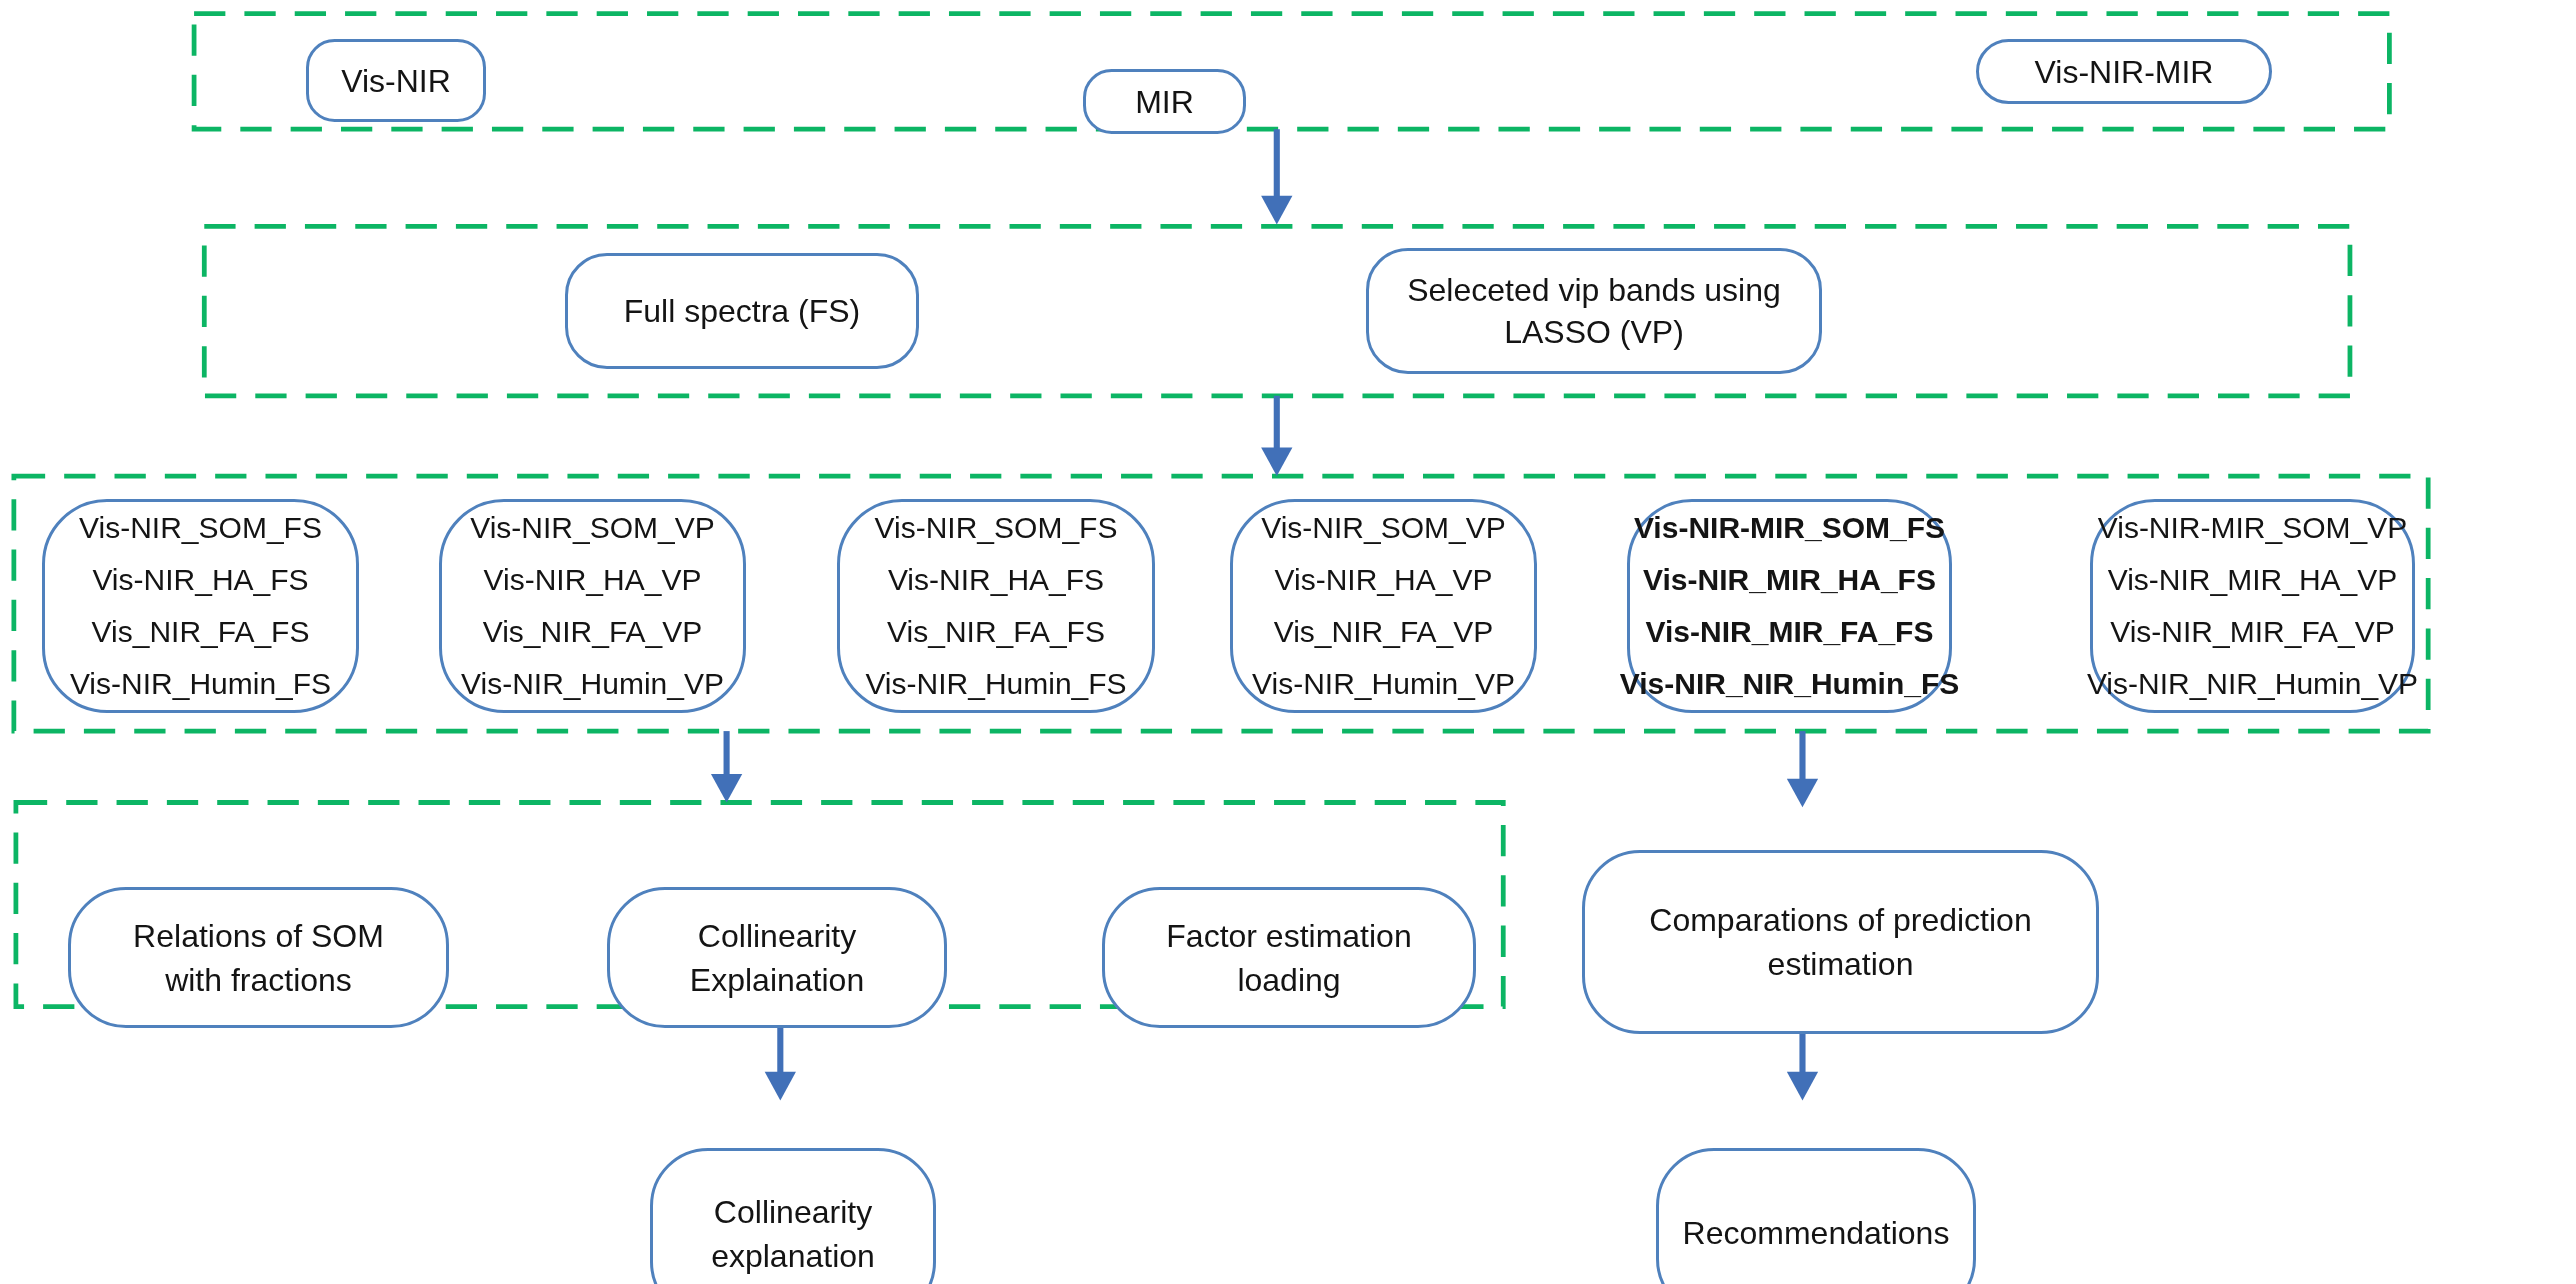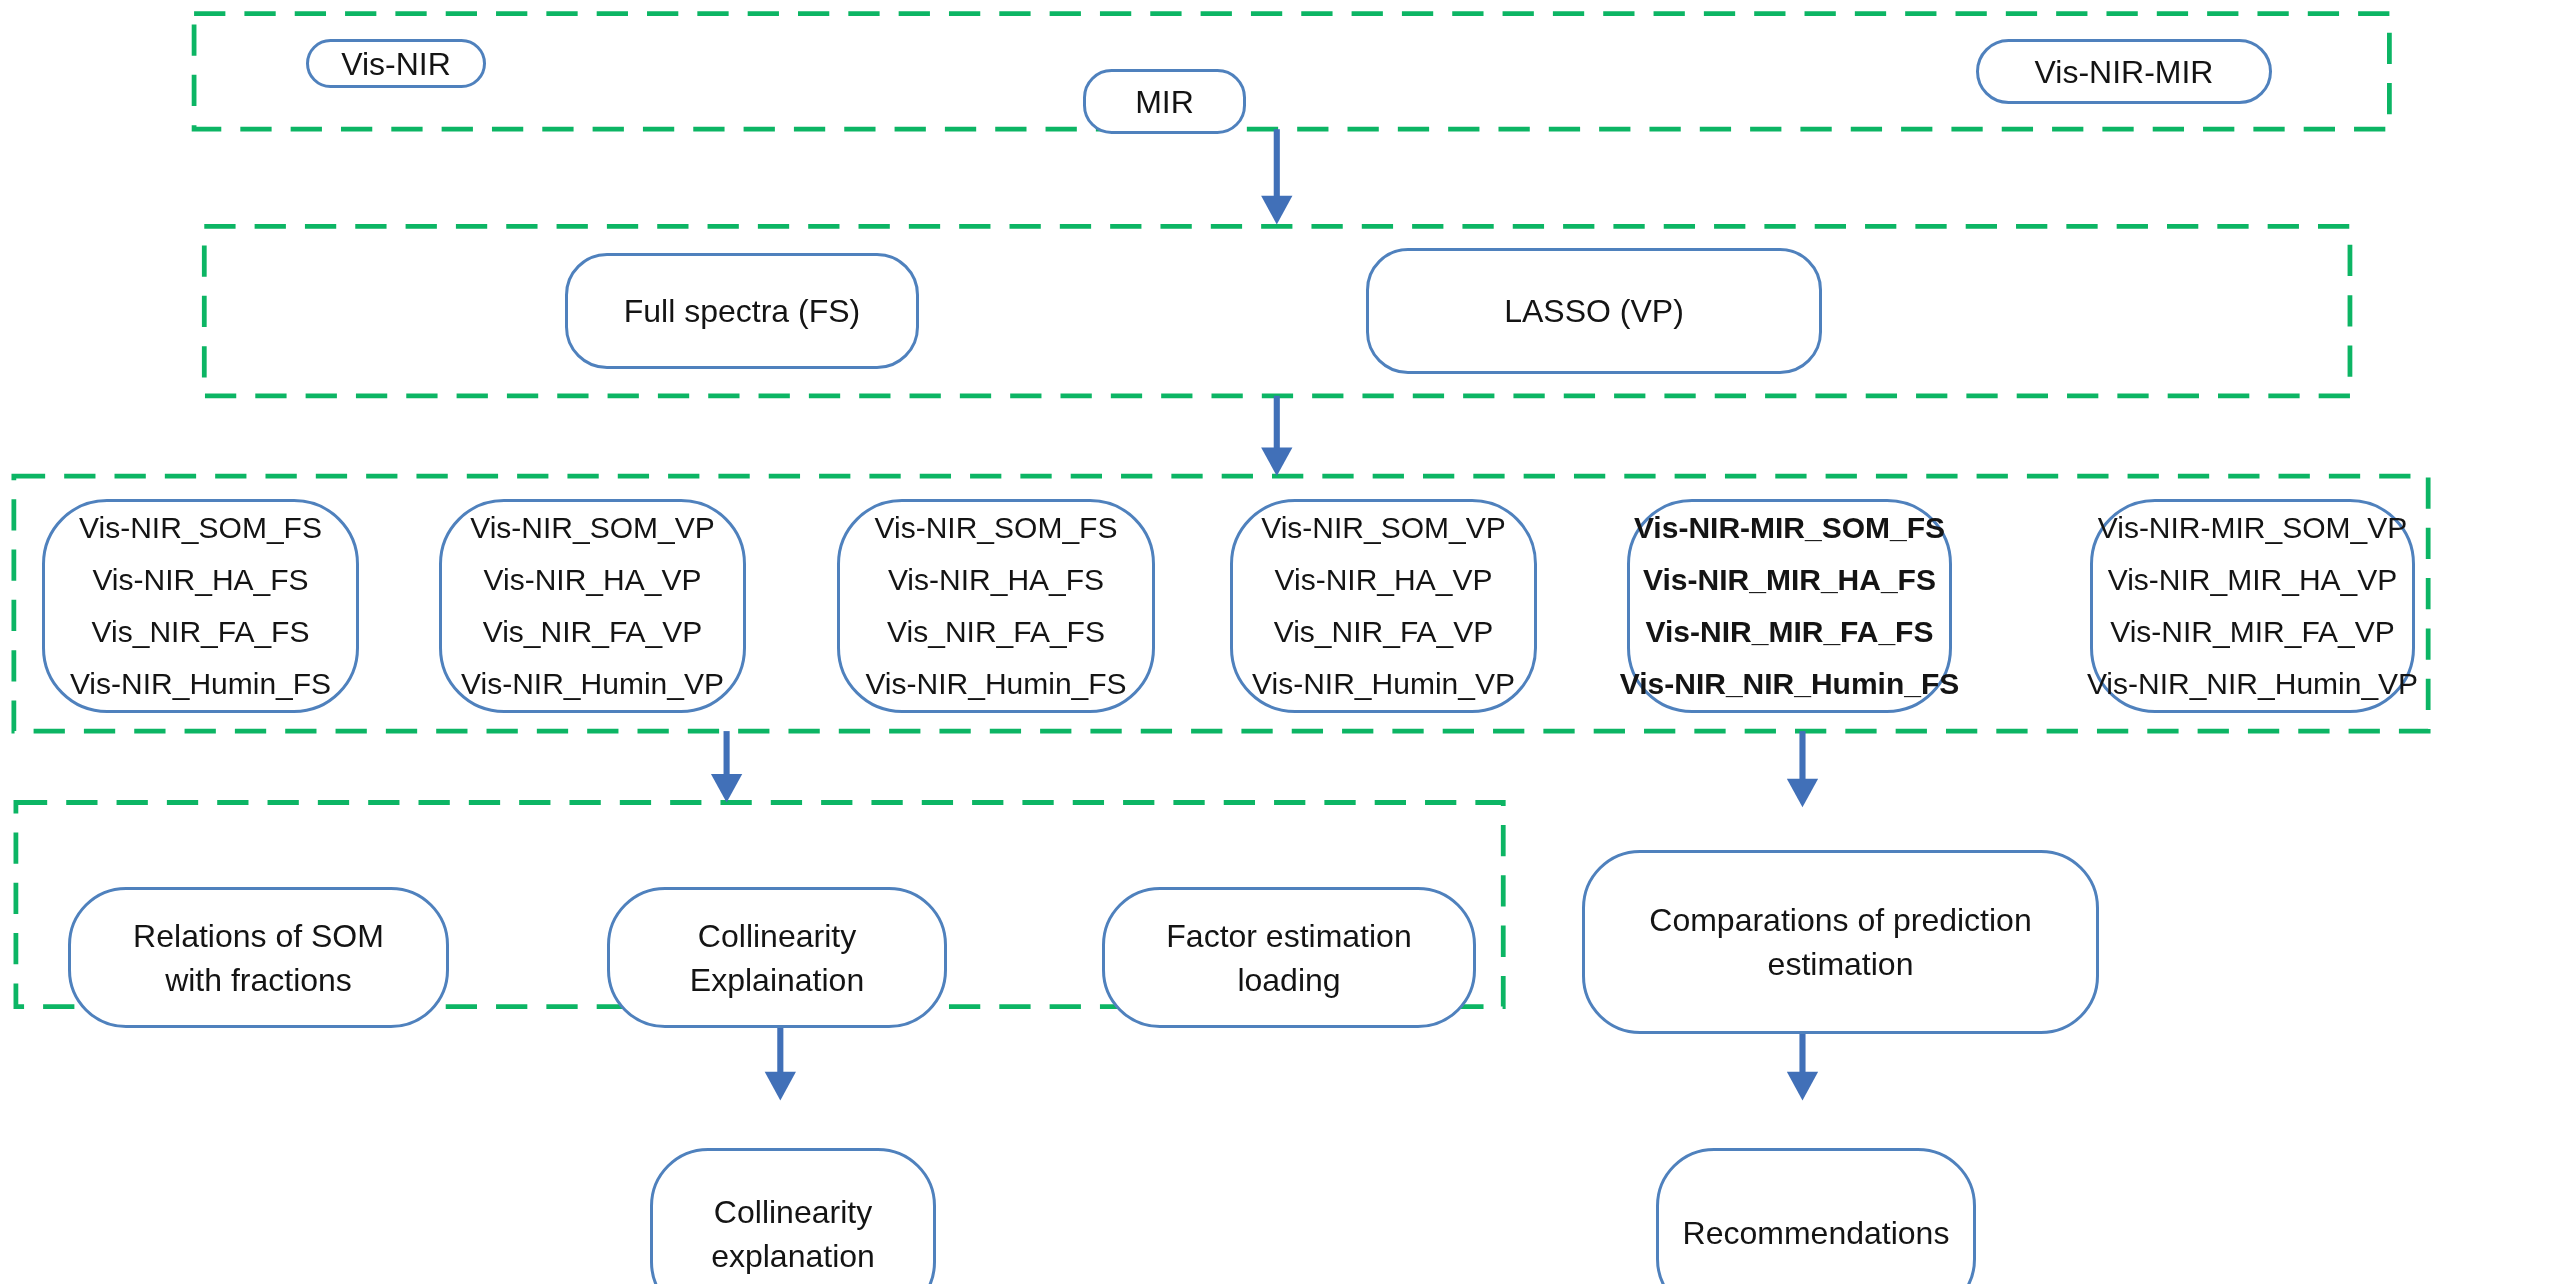--- a/index.html
+++ b/index.html
@@ -71,34 +71,35 @@
         <line x1="1147" y1="1480" x2="1147" y2="1580"></line>
         <path d="M1124 1576 L1170 1576 L1147 1618 Z" stroke="none"></path>
       </g>
       <g>
         <line x1="2650" y1="1457" x2="2650" y2="1580"></line>
         <path d="M2627 1576 L2673 1576 L2650 1618 Z" stroke="none"></path>
       </g>
     </g>
   </svg>
 
-  <div class="node fs47" style="left:306px; top:39px; width:180px; height:49px; border-radius:28.6px;">
+  <div class="node fs47" style="left:306px; top:39px; width:180px; height:83px; border-radius:28.6px;">
     <span class="ln">Vis-NIR</span>
   </div>
   <div class="node fs47" style="left:1083px; top:39px; width:163px; height:65px; border-radius:28.6px;margin-top:30px;">
     <span class="ln">MIR</span>
   </div>
   <div class="node fs47" style="left:1976px; top:39px; width:296px; height:65px; border-radius:33px;">
     <span class="ln">Vis-NIR-MIR</span>
   </div>
 
   <div class="node fs47" style="left:565px; top:253px; width:354px; height:116px; border-radius:42px;">
     <span class="ln">Full spectra (FS)</span>
   </div>
   <div class="node fs47" style="left:1366px; top:248px; width:456px; height:126px; border-radius:42px;">
+    <span class="ln">Seleceted vip bands using</span>
     <span class="ln">LASSO (VP)</span>
   </div>
 
   <div class="node fs44" style="left:42px; top:499px; width:317px; height:214px; border-radius:65px;">
     <span class="ln">Vis-NIR_SOM_FS</span>
     <span class="ln">Vis-NIR_HA_FS</span>
     <span class="ln">Vis_NIR_FA_FS</span>
     <span class="ln">Vis-NIR_Humin_FS</span>
   </div>
   <div class="node fs44" style="left:439px; top:499px; width:307px; height:214px; border-radius:65px;">

